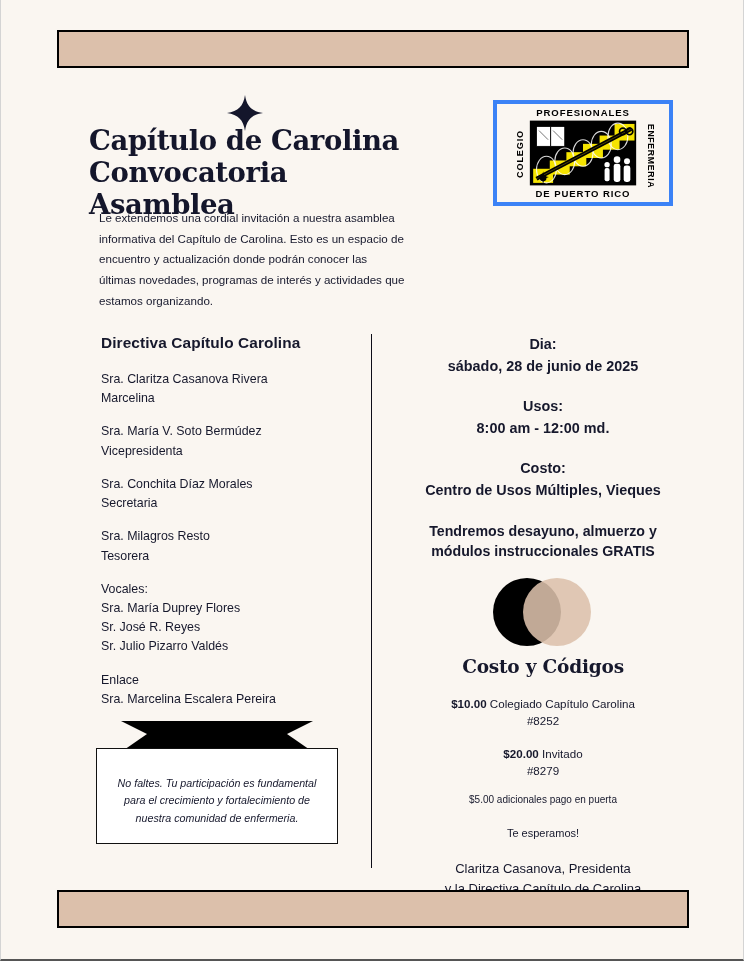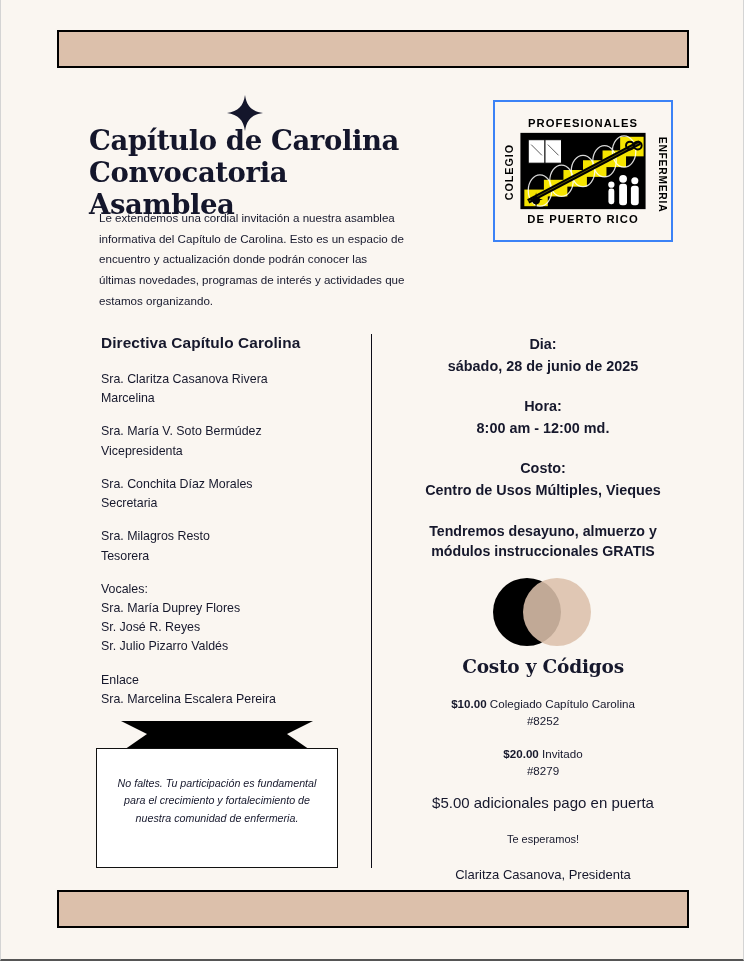--- a/index.html
+++ b/index.html
@@ -55,22 +55,22 @@
     line-height: 1.17;
     letter-spacing: -0.4px;
     color: #14162b;
   }
 
   .logo {
     position: absolute;
     left: 492px;
     top: 100px;
     width: 180px;
-    height: 142px;
-    border: 2px solid #3b82f6;
+    height: 106px;
+    border: 4px solid #3b82f6;
     background: #faf6f1;
     box-sizing: border-box;
   }
   .logo svg { display: block; width: 100%; height: 100%; }
 
   .intro {
     position: absolute;
     left: 98px;
     top: 208px;
     width: 308px;
@@ -124,21 +124,21 @@
     top: 719px;
     width: 192px;
     height: 33px;
   }
   .ribbon svg { display: block; width: 100%; height: 100%; }
   .note-box {
     position: absolute;
     left: 95px;
     top: 748px;
     width: 242px;
-    height: 120px;
+    height: 96px;
     background: #ffffff;
     border: 1.5px solid #111;
     box-sizing: border-box;
   }
   .note-text {
     padding: 26px 18px 0 18px;
     font-size: 10.7px;
     font-style: italic;
     line-height: 1.62;
     text-align: center;
@@ -185,21 +185,21 @@
     margin-bottom: 18px;
   }
   .price-row {
     font-size: 11.6px;
     line-height: 1.5;
     margin-bottom: 15px;
   }
   .price-row .amt { font-weight: bold; }
   .price-row .code { display: block; }
   .extra {
-    font-size: 15px;
+    font-size: 10px;
     margin-bottom: 22px;
   }
   .closing {
     font-size: 11px;
     margin-bottom: 20px;
   }
   .signature {
     font-size: 13px;
     line-height: 1.5;
   }
@@ -333,21 +333,21 @@
     <div class="note-text">No faltes.  Tu participación es fundamental para el crecimiento y fortalecimiento de nuestra comunidad de enfermeria.</div>
   </div>
 
   <div class="col-right">
 
     <div class="detail">
       <span class="lbl">Dia:</span>
       <span class="val">sábado, 28 de junio de 2025</span>
     </div>
     <div class="detail">
-      <span class="lbl">Hora:</span>
+      <span class="lbl">Usos:</span>
       <span class="val">8:00 am - 12:00 md.</span>
     </div>
     <div class="detail">
       <span class="lbl">Costo:</span>
       <span class="val">Centro de Usos Múltiples, Vieques</span>
     </div>
 
     <div class="freebies">
       <div>Tendremos desayuno, almuerzo y</div>
       <div>módulos instruccionales GRATIS</div>

